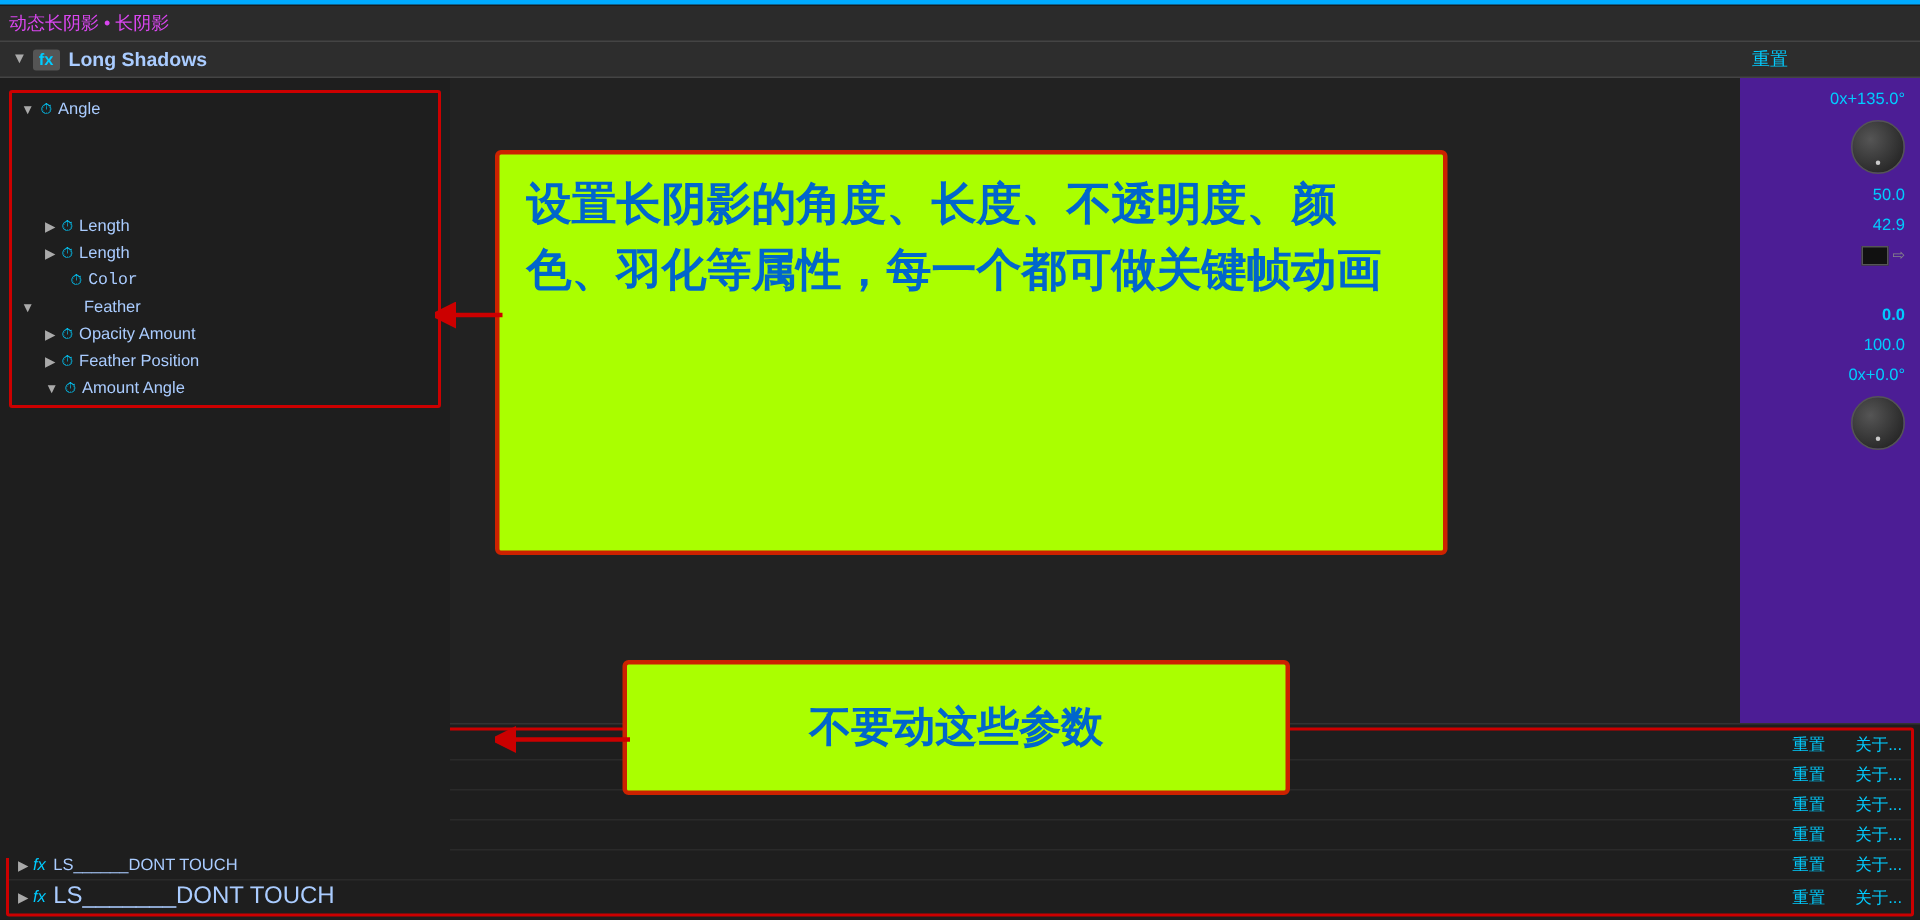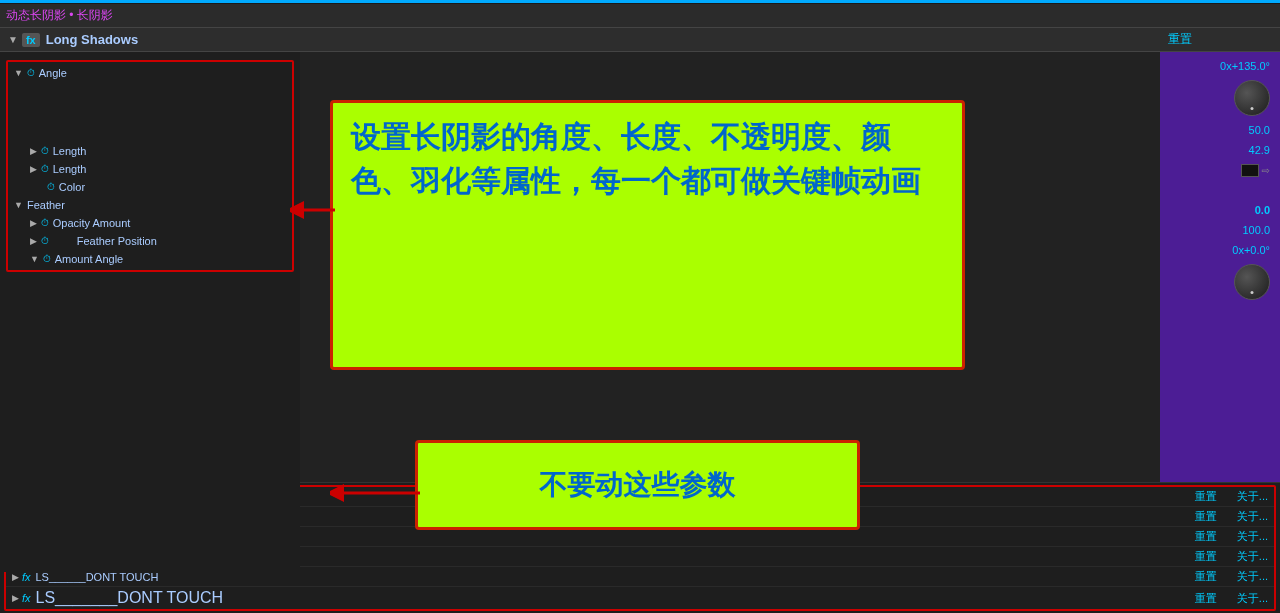--- a/index.html
+++ b/index.html
@@ -50,38 +50,38 @@
 
       <div style="display:flex;align-items:center;padding:3px 6px 3px 22px;font-size:11px;">
         <span style="color:#aaa;font-size:9px;margin-right:4px;">▶</span>
         <span style="color:#00ccff;font-size:10px;margin-right:4px;">⏱</span>
         <span style="color:#aaccff;font-size:11px;">Length</span>
       </div>
 
       <div style="display:flex;align-items:center;padding:3px 6px 3px 22px;font-size:11px;">
         <span style="width:13px;margin-right:4px;"></span>
         <span style="color:#00ccff;font-size:10px;margin-right:4px;">⏱</span>
-        <span style="color:#aaccff;font-size:11px;">Color</span>
+        <span style="color:#aaccff;font-size:11px;font-family:Liberation Mono, monospace;">Color</span>
       </div>
 
       <div style="display:flex;align-items:center;padding:3px 6px;font-size:11px;">
         <span style="color:#aaa;font-size:9px;margin-right:4px;">▼</span>
-        <span style="color:#aaccff;font-size:11px;">Feather</span>
+        <span style="color:#aaccff;font-size:11px;margin-left:29px;">Feather</span>
       </div>
 
       <div style="display:flex;align-items:center;padding:3px 6px 3px 22px;font-size:11px;">
         <span style="color:#aaa;font-size:9px;margin-right:4px;">▶</span>
         <span style="color:#00ccff;font-size:10px;margin-right:4px;">⏱</span>
         <span style="color:#aaccff;font-size:11px;">Opacity Amount</span>
       </div>
 
       <div style="display:flex;align-items:center;padding:3px 6px 3px 22px;font-size:11px;">
         <span style="color:#aaa;font-size:9px;margin-right:4px;">▶</span>
         <span style="color:#00ccff;font-size:10px;margin-right:4px;">⏱</span>
-        <span style="color:#aaccff;font-size:11px;margin-left:24px;">Feather Position</span>
+        <span style="color:#aaccff;font-size:11px;">Feather Position</span>
       </div>
 
       <div style="display:flex;align-items:center;padding:3px 6px 3px 22px;font-size:11px;">
         <span style="color:#aaa;font-size:9px;margin-right:4px;">▼</span>
         <span style="color:#00ccff;font-size:10px;margin-right:4px;">⏱</span>
         <span style="color:#aaccff;font-size:11px;">Amount Angle</span>
       </div>
 
     </div>
 

